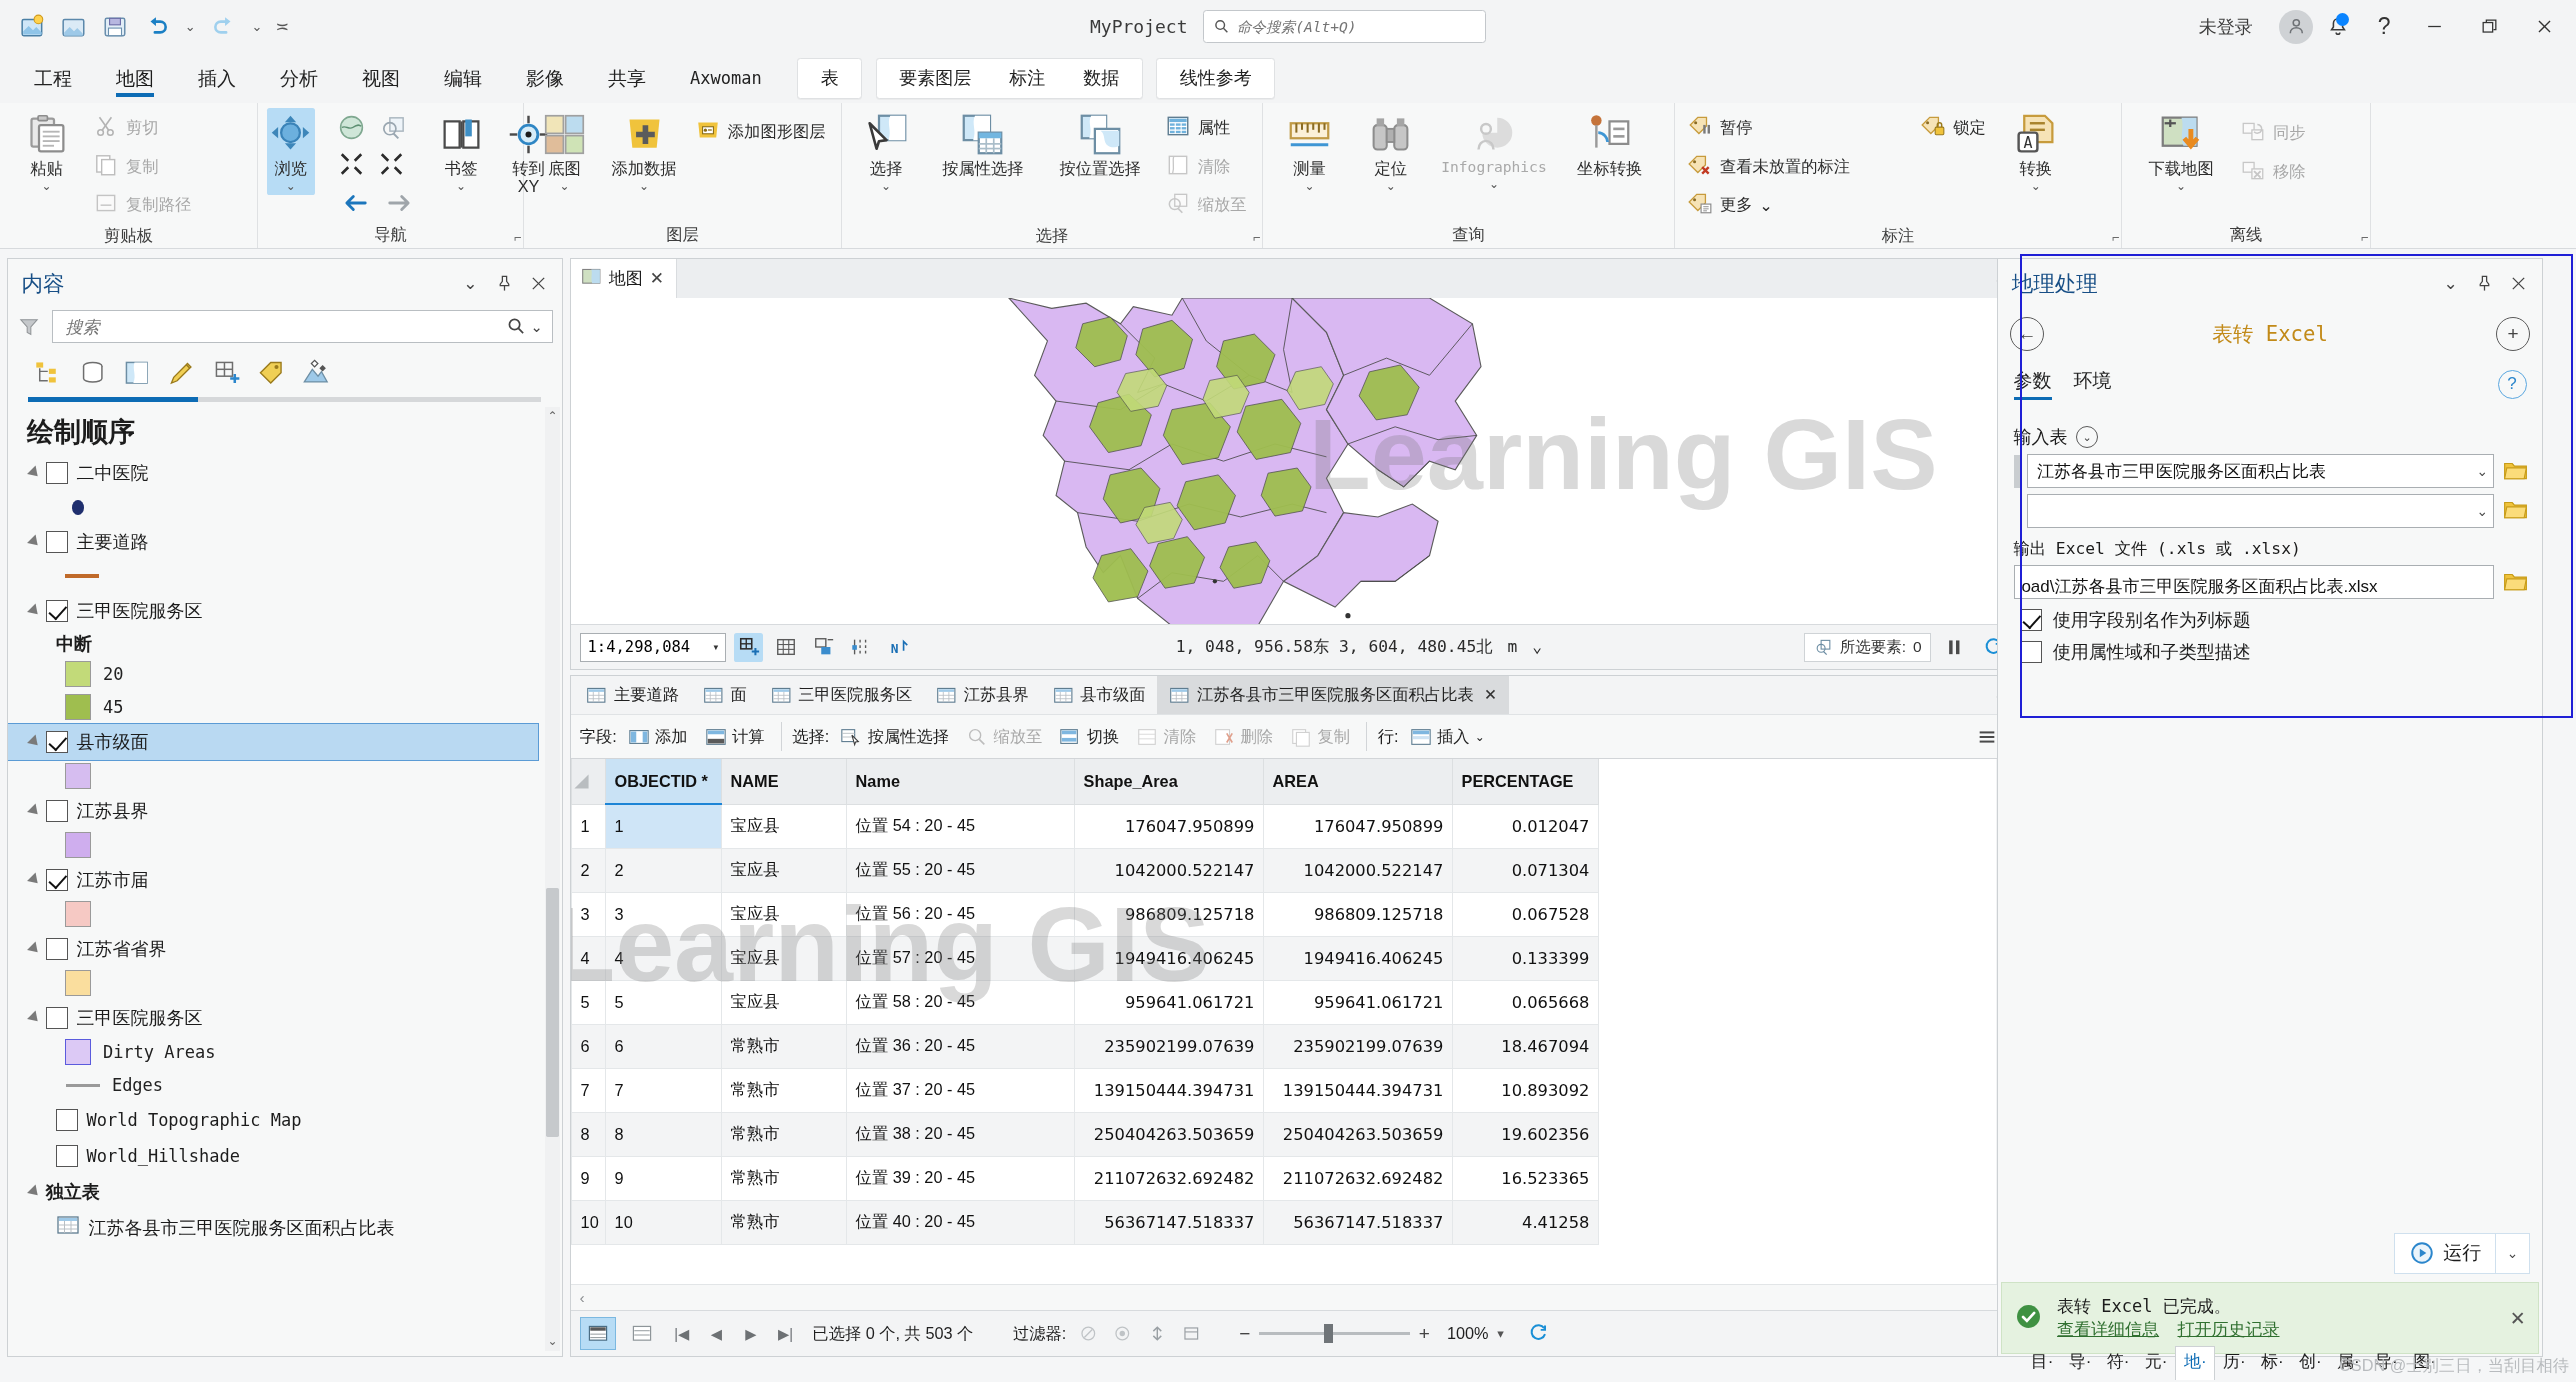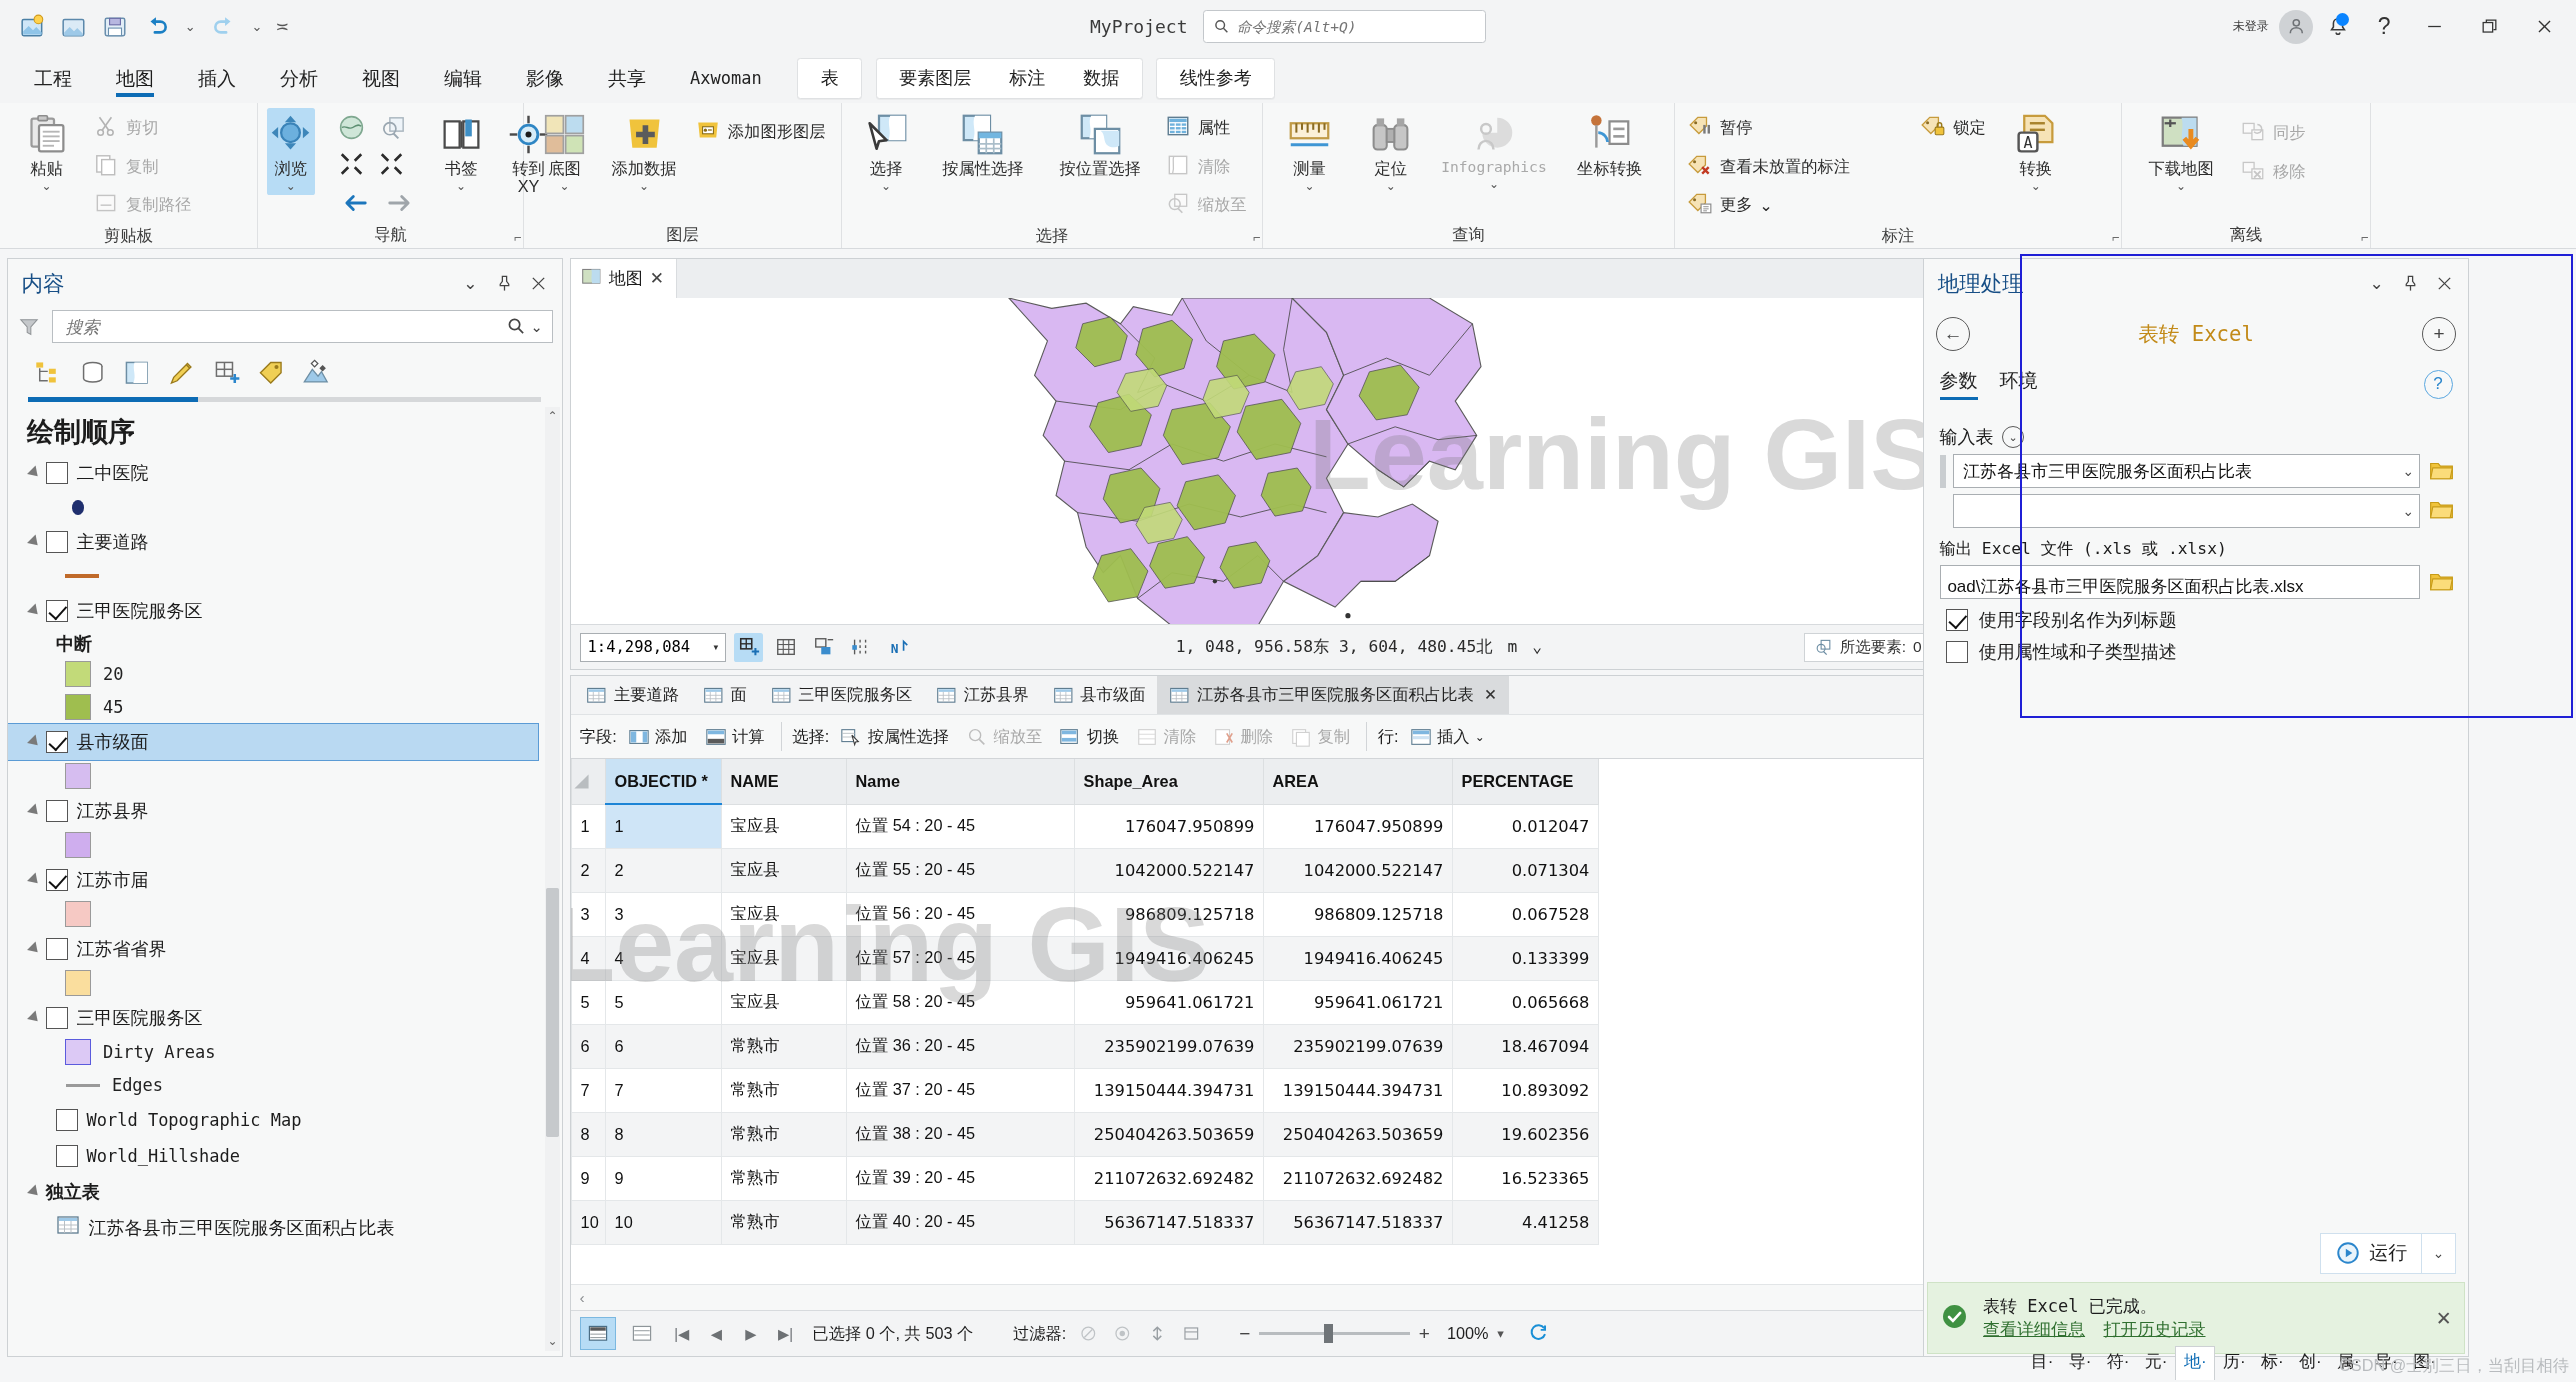--- a/index.html
+++ b/index.html
@@ -32,21 +32,21 @@
     width:283px; height:33px; background:#fff; border:0.9px solid #c3c7cb; border-radius:3.4px;
     display:flex; align-items:center; gap:6.9px; padding:0 8.6px;
   }
   .cmd-search input {
     border:none; outline:none; width:100%; font-size:14.6px; font-style:italic; color:#8a8a8a;
     font-family:"DejaVu Sans Mono", monospace; background:transparent;
   }
   .title-right {
     position:absolute; right:0; top:0; height:53px; display:flex; align-items:center; gap:1.7px; padding-right:5.2px;
   }
-  .signin-txt { font-size:12px; color:#3d3d3d; margin-right:9px; }
+  .signin-txt { font-size:18px; color:#3d3d3d; margin-right:25px; }
   .avatar-circle {
     width:34px; height:34px; border-radius:50%; background:#cfd2d5;
     display:flex; align-items:center; justify-content:center; cursor:pointer;
   }
   .tb-icon { width:45px; height:41px; display:flex; align-items:center; justify-content:center;
      cursor:pointer; position:relative; }
   .win-btn { width:53px; height:53px; display:flex; align-items:center; justify-content:center;
      cursor:pointer; color:#333; }
   .notif-dot { position:absolute; right:11px; top:6.9px; width:13px; height:13px; border-radius:50%; background:#0a84ff;}
 
@@ -233,21 +233,21 @@
   }
   .tbl-view-btn { width:36px; height:33px; display:flex; align-items:center; justify-content:center; border:0.9px solid transparent; cursor:pointer;}
   .tbl-view-btn.active { background:#b7dcf5; border-color:#7bb8e0; }
   .nav-btn { width:26px; height:29px; display:flex; align-items:center; justify-content:center; color:#6d7174; font-size:14.6px; cursor:pointer;}
   .filter-lbl { margin-left:31px; }
   .zoom-track { width:151px; height:3.4px; background:#b8bcbf; position:relative; }
   .zoom-track .knob { position:absolute; left:65px; top:-7.7px; width:8.6px; height:19px; background:#6f7478; }
 
   
   .gp-pane {
-    position:absolute; left:1923px; top:258px; width:546px; height:1099px;
+    position:absolute; left:1997px; top:258px; width:546px; height:1099px;
     background:#f7f8f8; border:0.9px solid #cdd1d4; display:flex; flex-direction:column;
   }
   .gp-focus {
     position:absolute; left:2020px; top:254px; width:553px; height:464px;
     border:2.6px solid #1f1fd6; pointer-events:none; z-index:30;
   }
   .gp-title { font-size:21.5px; color:#184f86; flex:1; }
   .gp-navrow { height:53px; display:flex; align-items:center; padding:0 12px; }
   .circle-btn { width:34px; height:34px; border-radius:50%; border:1.7px solid #5a5a5a; display:flex;
      align-items:center; justify-content:center; cursor:pointer; color:#444; font-size:19px; }

